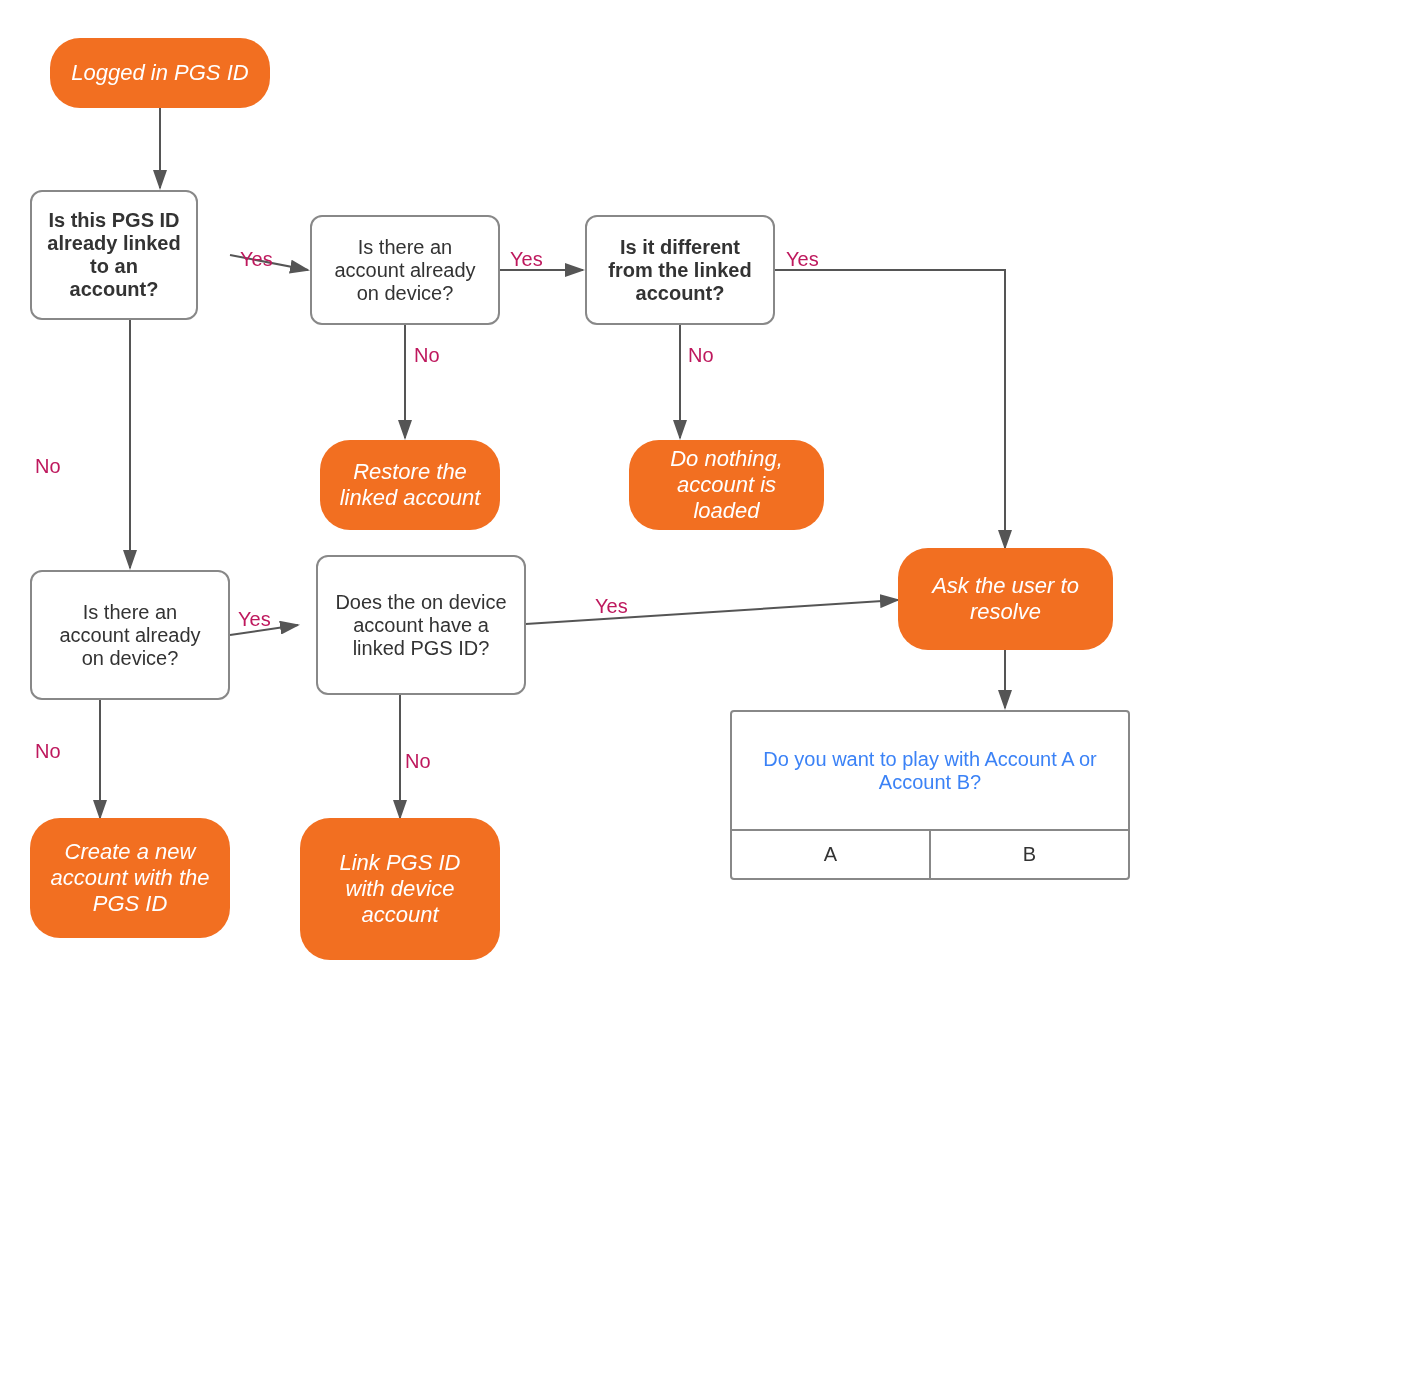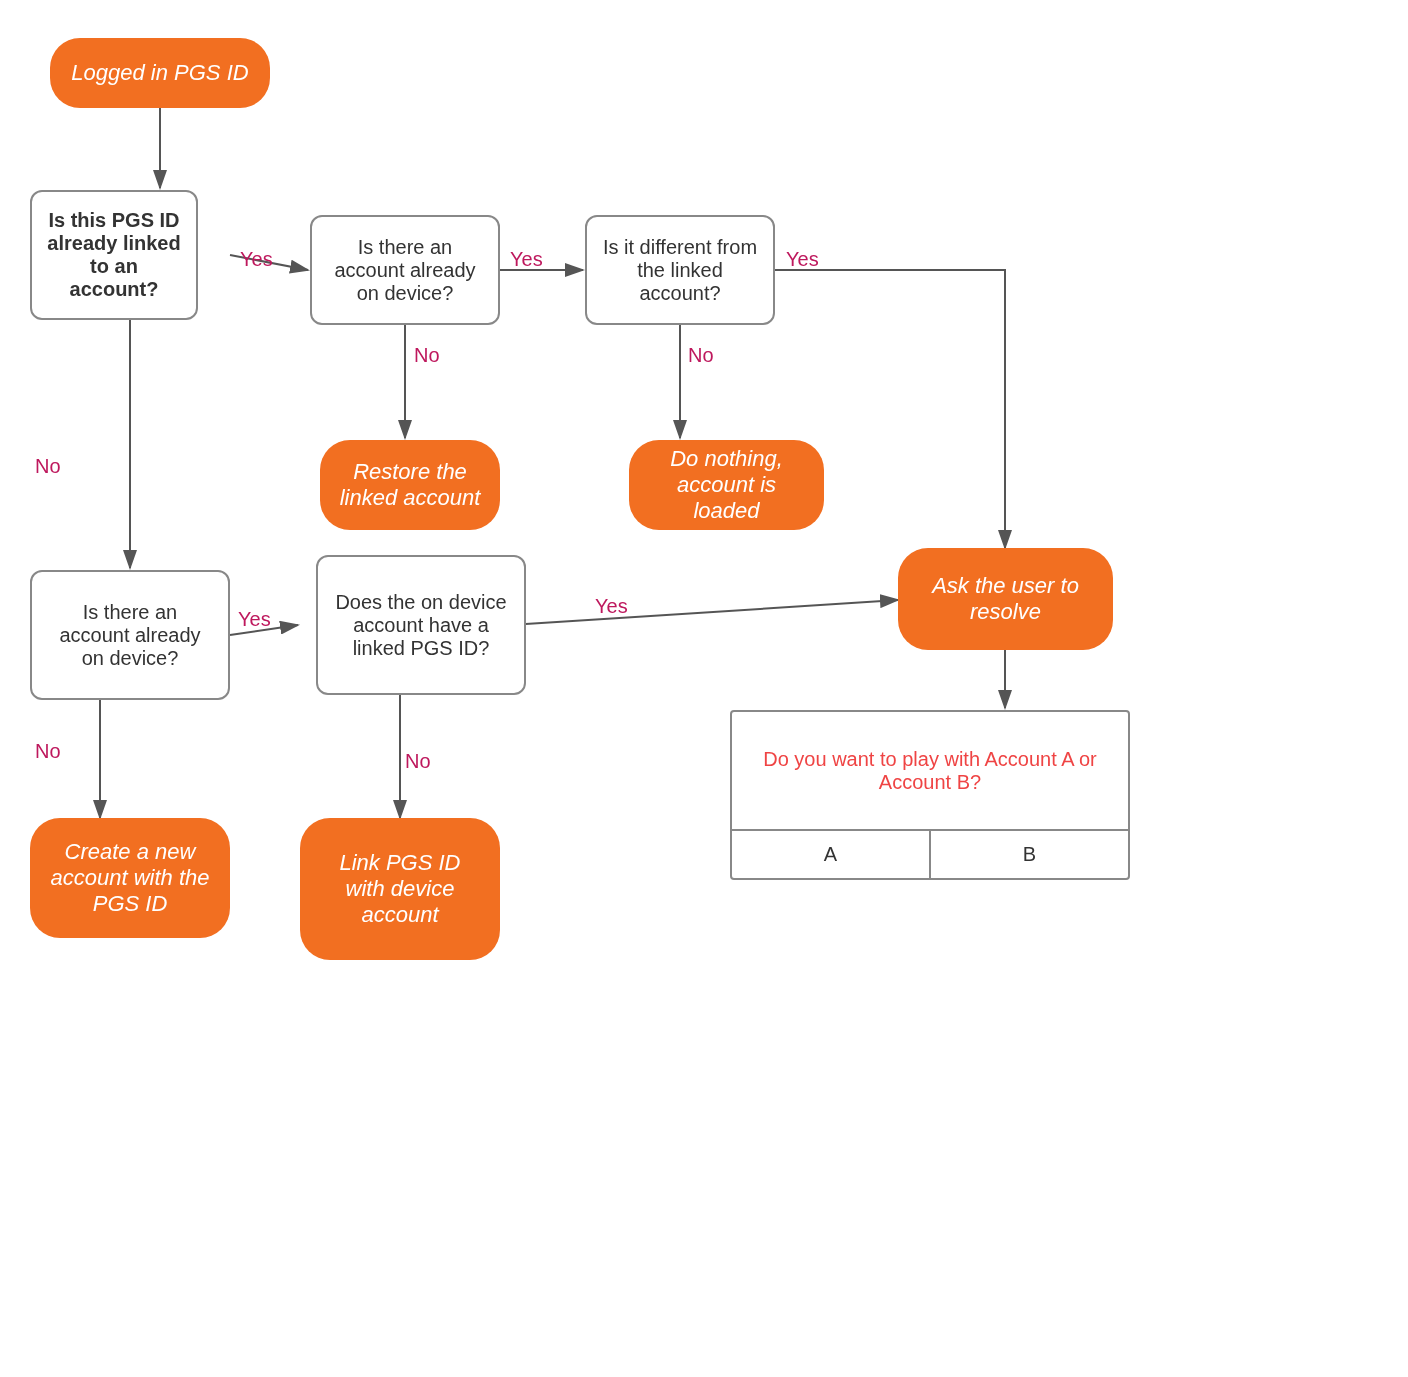--- a/index.html
+++ b/index.html
@@ -44,21 +44,21 @@
     .node-dialog {
       background: #fff;
       border: 2px solid #888;
       border-radius: 4px;
       overflow: hidden;
       flex-direction: column;
     }
     .dialog-body {
       padding: 18px 22px;
       font-size: 20px;
-      color: #ef4444;
+      color: #3b82f6;
       text-align: center;
       flex: 1;
       display: flex;
       align-items: center;
       justify-content: center;
     }
     .dialog-footer {
       display: flex;
       border-top: 2px solid #888;
       width: 100%;
@@ -140,21 +140,21 @@
   </div>
 
   <div class="node node-rect" style="left:30px; top:190px; width:168px; height:130px;font-weight:bold;">
     <span>Is this PGS ID already linked to an account?</span>
   </div>
 
   <div class="node node-rect" style="left:310px; top:215px; width:190px; height:110px;">
     <span>Is there an account already on device?</span>
   </div>
 
-  <div class="node node-rect" style="left:585px; top:215px; width:190px; height:110px;">
+  <div class="node node-rect" style="left:585px; top:215px; width:190px; height:110px;font-weight:bold;">
     <span>Is it different from the linked account?</span>
   </div>
 
   <div class="node node-rounded-rect" style="left:320px; top:440px; width:180px; height:90px;align-items:center;">
     <span>Restore the linked account</span>
   </div>
 
   <div class="node node-rounded-rect" style="left:585px; top:440px; width:195px; height:90px;margin-left:44px;">
     <span>Do nothing, account is loaded</span>
   </div>

